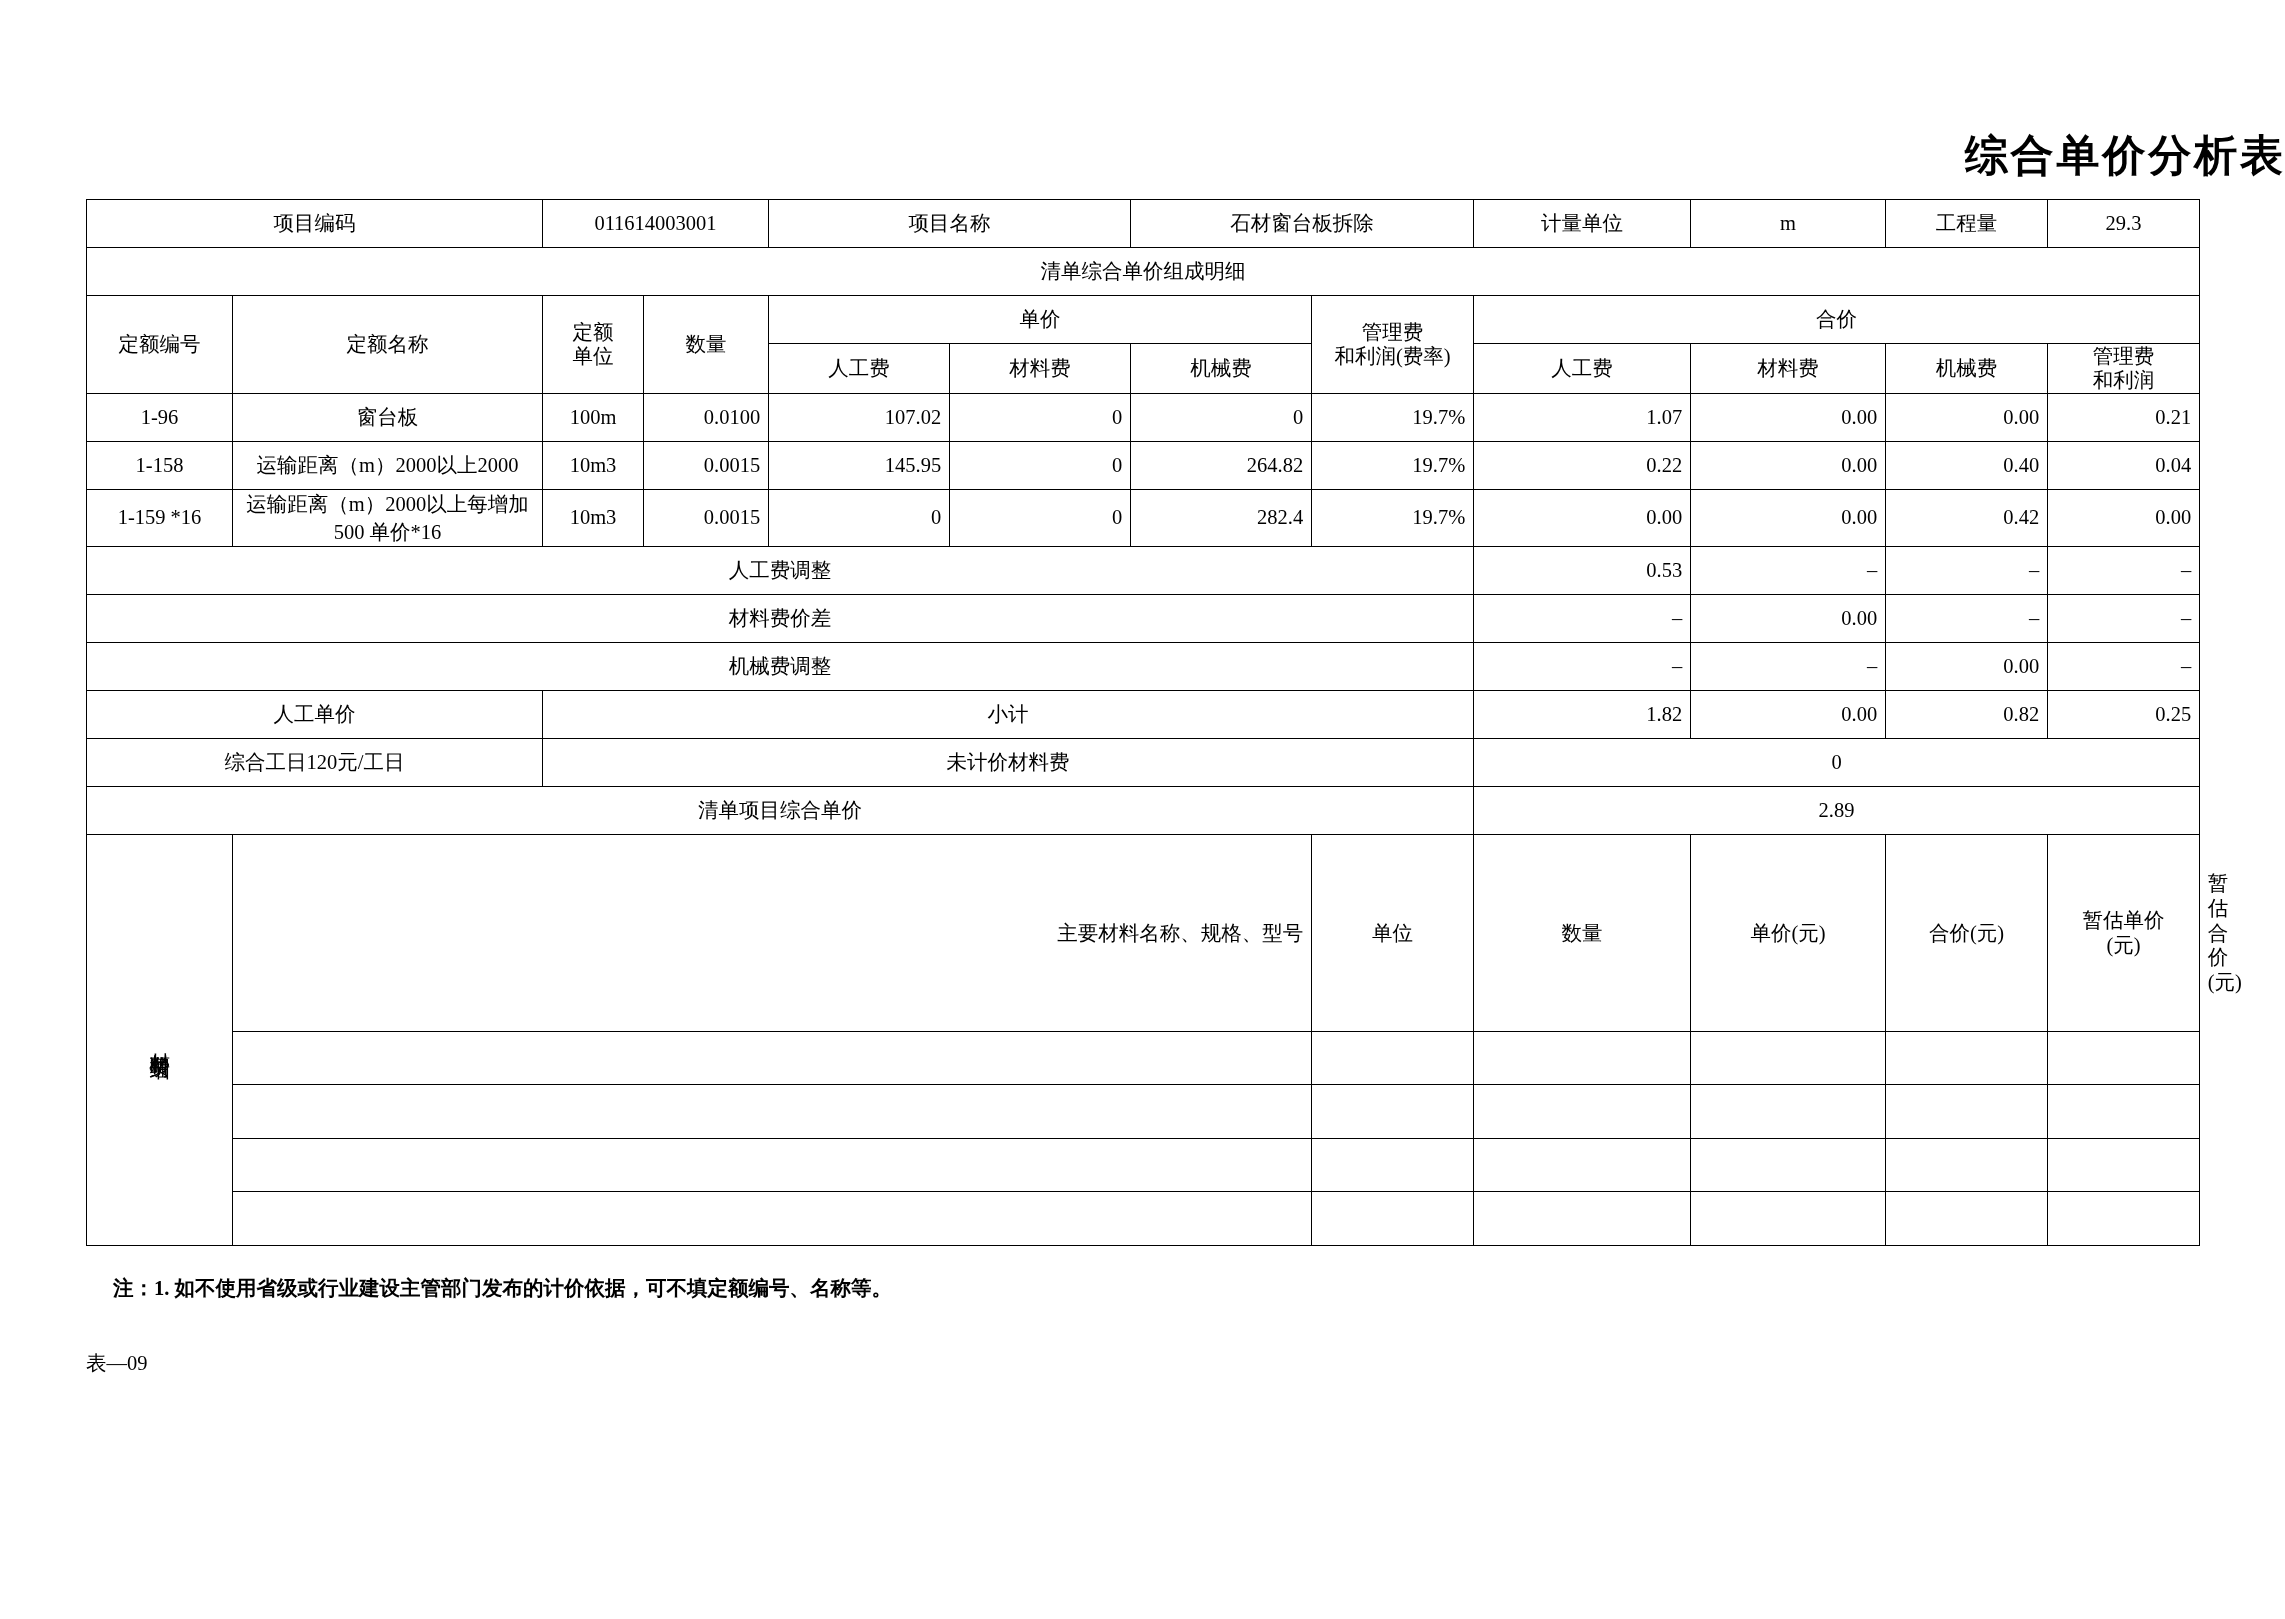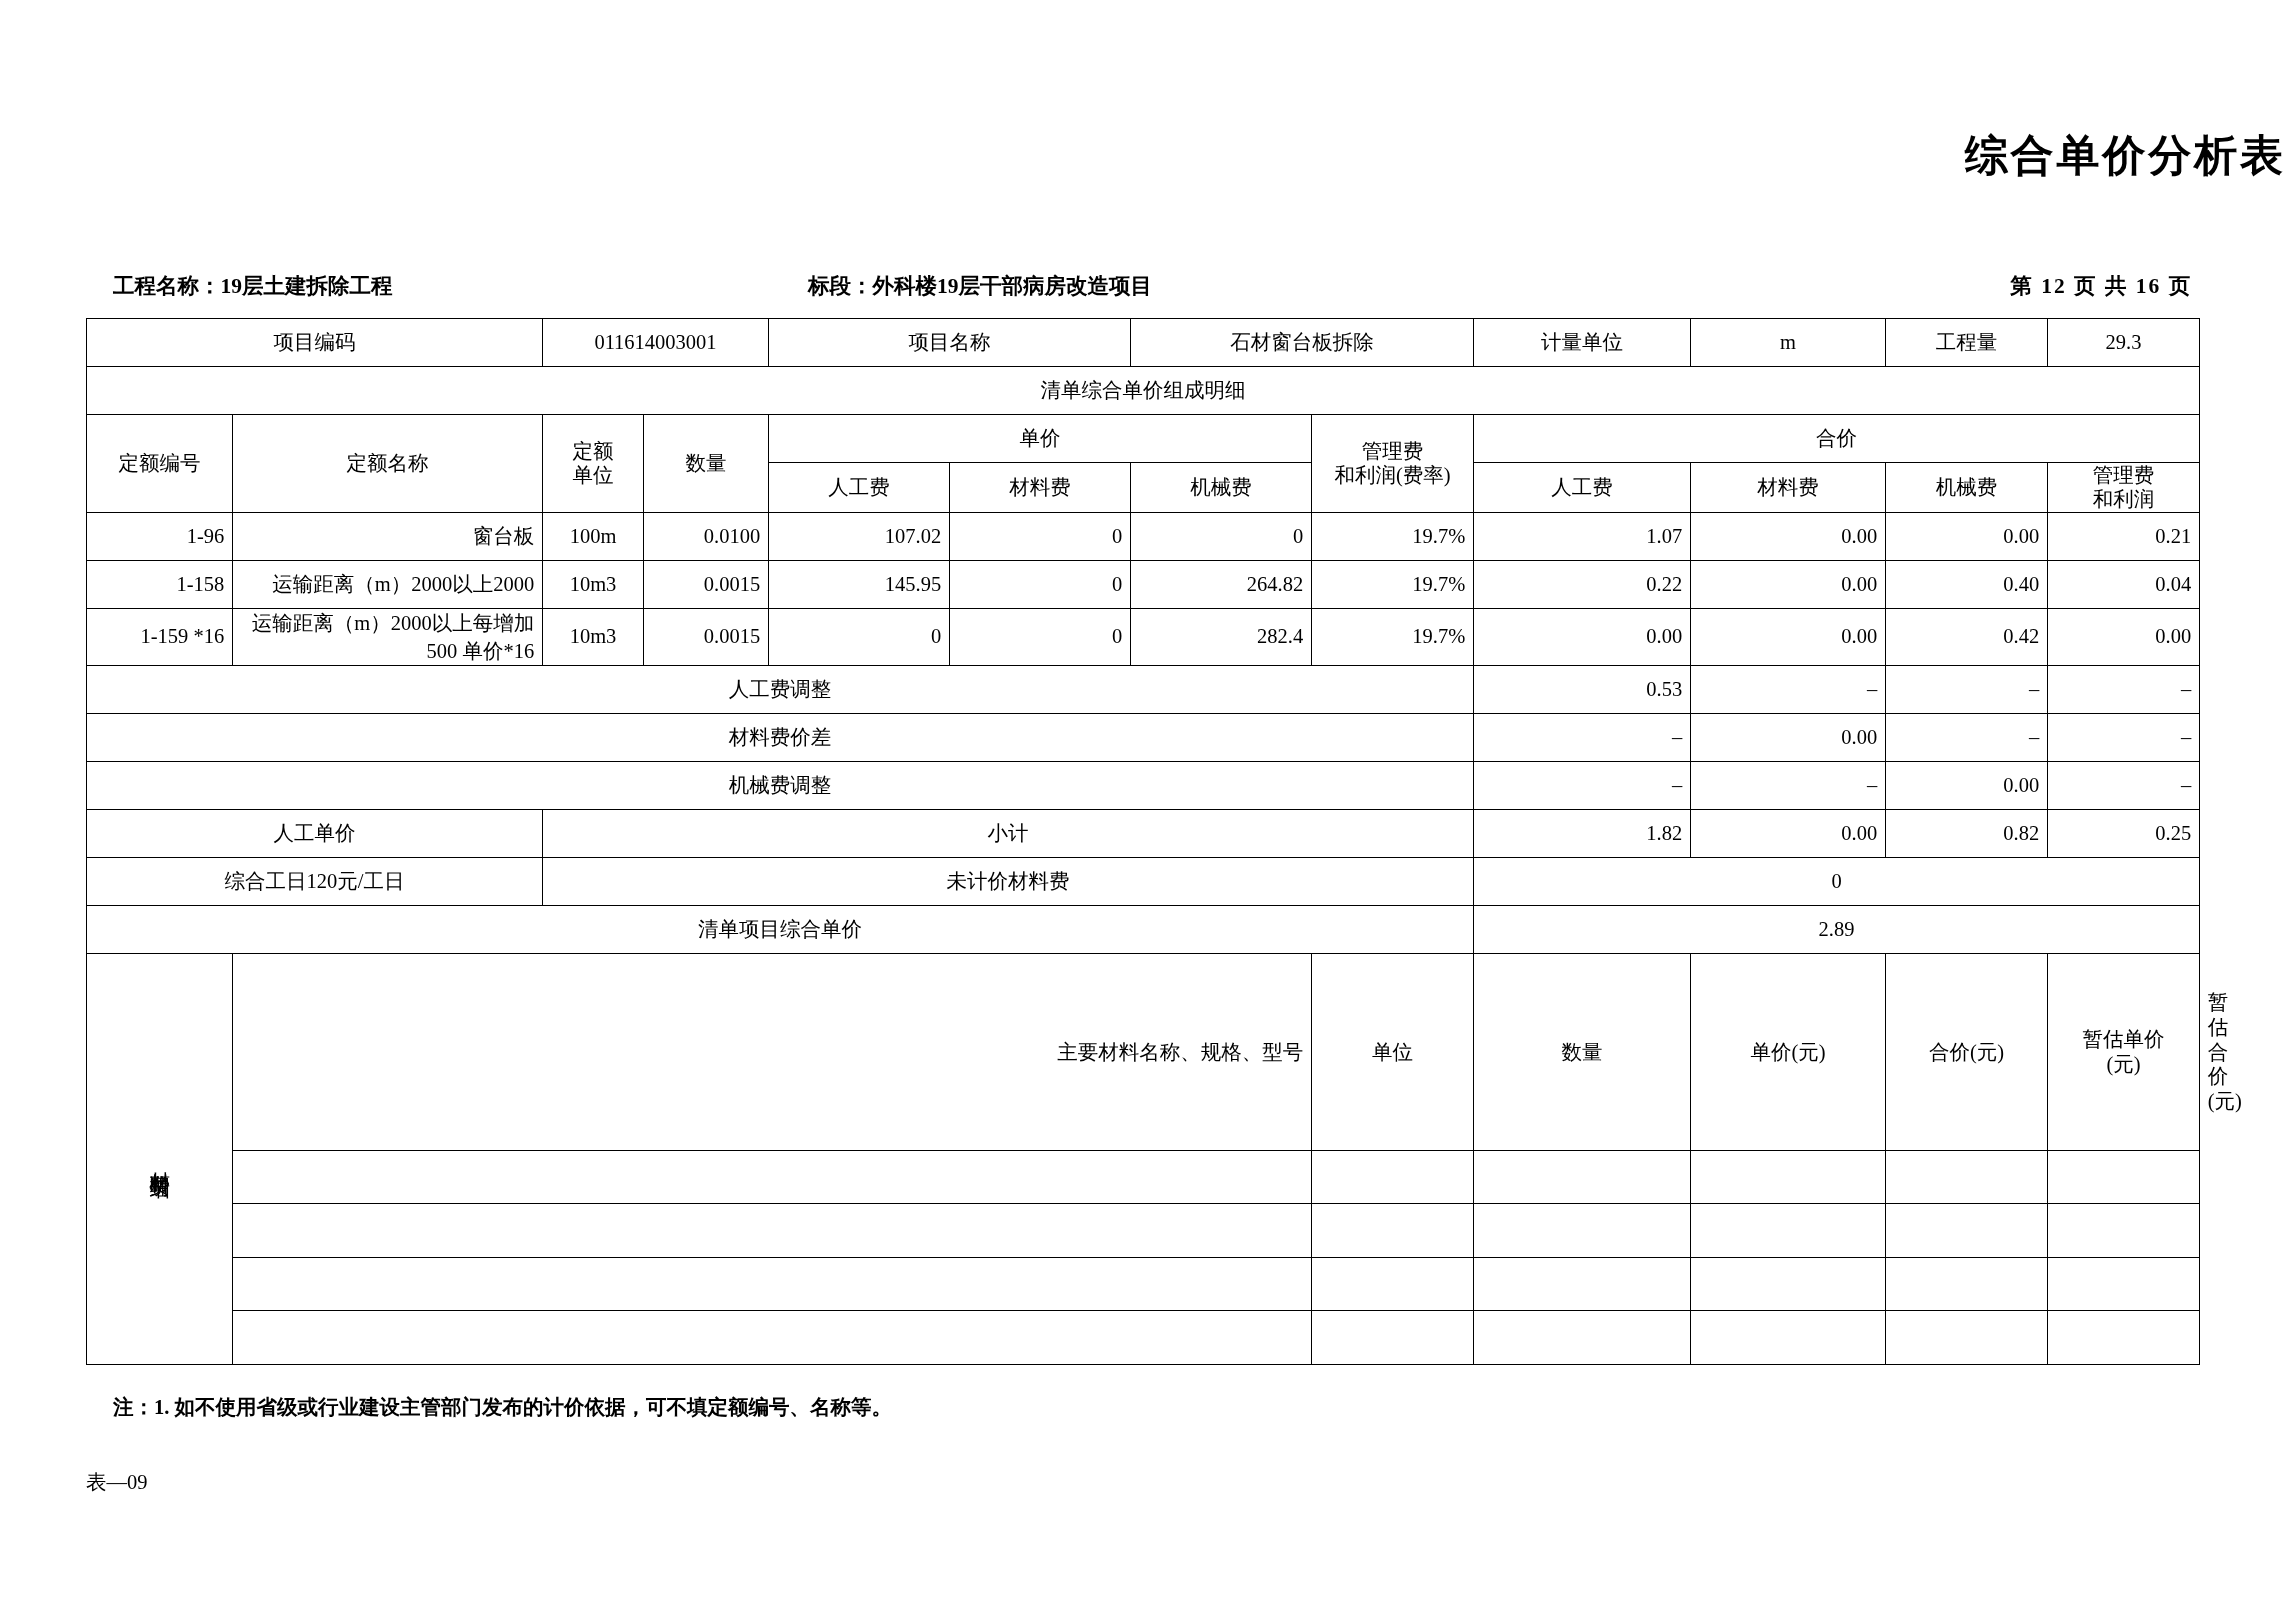--- a/index.html
+++ b/index.html
@@ -66,21 +66,21 @@
   table.main td {
     border: 1px solid #000000;
     font-size: 20.5px;
     padding: 0 7.8px;
     height: 47px;
     vertical-align: middle;
     font-family: "Liberation Serif", "DejaVu Serif", serif;
   }
   .c { text-align: center; }
   .r { text-align: right; }
-  .l { text-align: right; }
+  .l { text-align: center; }
   .tallrow td { height: 68px; }
   .vert {
     writing-mode: vertical-rl;
     text-orientation: upright;
     letter-spacing: 2px;
     line-height: 1.1;
     display: inline-block;
   }
   .two-line {
     line-height: 1.2;
@@ -104,29 +104,20 @@
     box-sizing: border-box;
   }
 </style>
 </head>
 <body>
 
 <div class="page">
 
   <div class="doc-title">综合单价分析表</div>
 
-  <div class="meta-row">
-    <div class="meta-left">
-      <span>工程名称：</span><span>19层土建拆除工程</span>
-    </div>
-    <div class="meta-mid">
-      <span>标段：</span><span>外科楼19层干部病房改造项目</span>
-    </div>
-    <div class="meta-right">第  12  页  共  16  页</div>
-  </div>
 
   <table class="main">
     <colgroup>
       <col style="width:146px">
       <col style="width:310px">
       <col style="width:101px">
       <col style="width:125px">
       <col style="width:181px">
       <col style="width:181px">
       <col style="width:181px">

